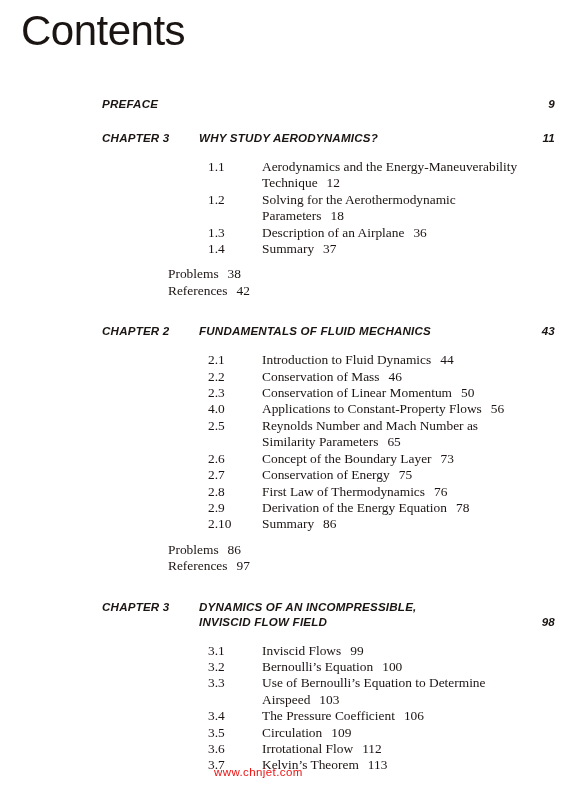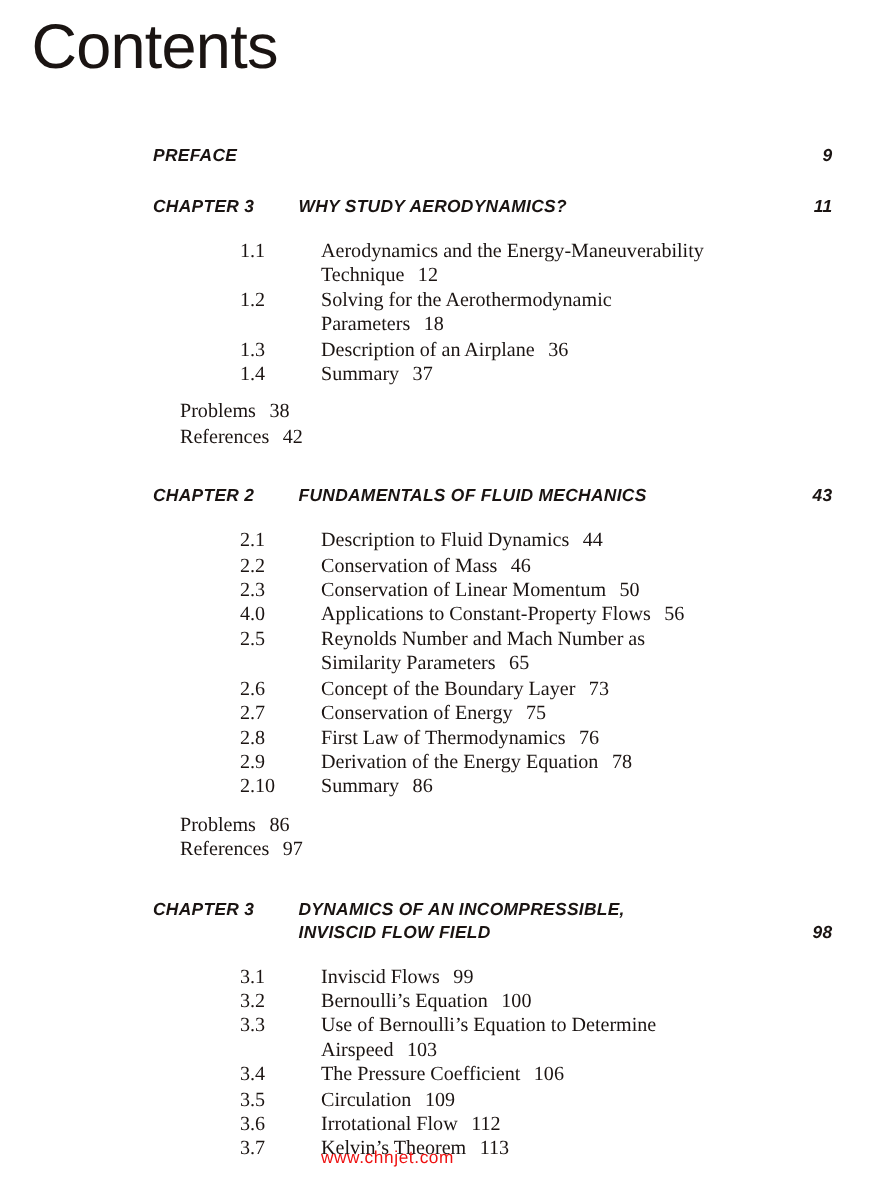--- a/index.html
+++ b/index.html
@@ -79,20 +79,21 @@
     margin: 0;
     padding: 0;
     list-style: none;
   }
   .sec-row {
     position: relative;
     padding-left: 160px;
     font-size: 13.4px;
     line-height: 16.4px;
     color: #1b1412;
+    margin-left: 48px;
   }
   .sec-row .sec-num {
     position: absolute;
     left: 160px;
     top: 0;
     width: 50px;
     font-size: 13.4px;
   }
   .sec-row .sec-body {
     display: block;
@@ -185,21 +186,21 @@
   <div class="head-row one-line">
     <span class="chap-label">CHAPTER 2</span><span class="chap-title">FUNDAMENTALS OF FLUID MECHANICS</span>
     <span class="chap-page">43</span>
   </div>
 
   <div class="gap-md"></div>
 
   <ul class="sec-list">
     <li class="sec-row">
       <span class="sec-num">2.1</span>
-      <span class="sec-body"><span>Description to Fluid Dynamics</span><span class="sec-page">44</span></span>
+      <span class="sec-body"><span>Introduction to Fluid Dynamics</span><span class="sec-page">44</span></span>
     </li>
     <li class="sec-row">
       <span class="sec-num">2.2</span>
       <span class="sec-body"><span>Conservation of Mass</span><span class="sec-page">46</span></span>
     </li>
     <li class="sec-row">
       <span class="sec-num">2.3</span>
       <span class="sec-body"><span>Conservation of Linear Momentum</span><span class="sec-page">50</span></span>
     </li>
     <li class="sec-row">

